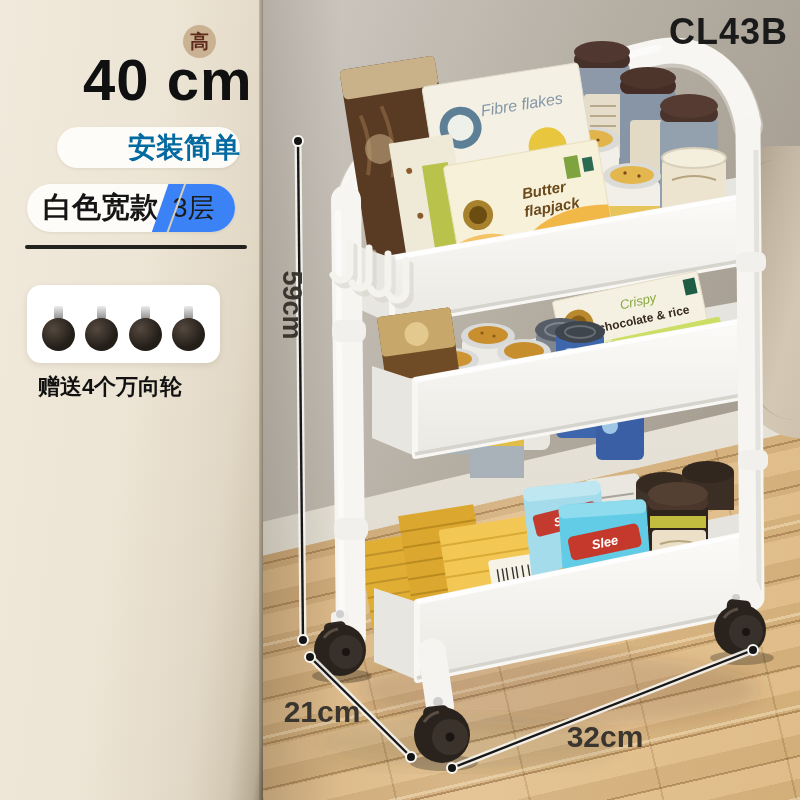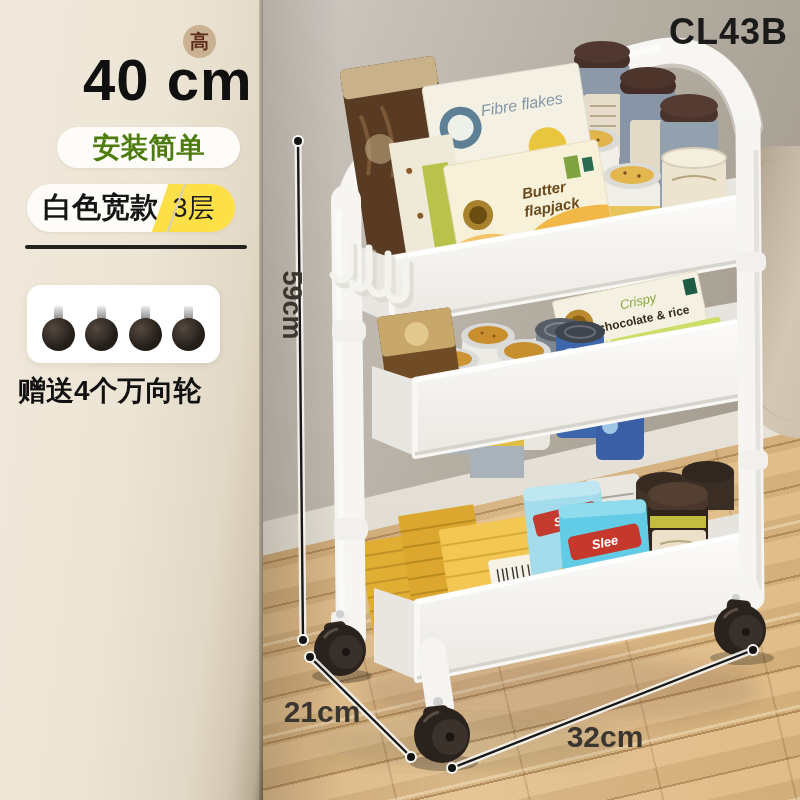--- a/index.html
+++ b/index.html
@@ -37,42 +37,42 @@
   .code{position:absolute;top:11px;right:12px;font-size:36px;font-weight:600;
         letter-spacing:1px;color:#1a1a1a;}
   .badge{position:absolute;left:183px;top:25px;width:33px;height:33px;border-radius:50%;
         background:#c9b191;color:#5f2c1c;font-weight:700;font-size:19px;
         display:flex;align-items:center;justify-content:center;}
   .h-title{position:absolute;left:83px;top:46px;font-size:58px;font-weight:800;
         color:#101010;letter-spacing:1px;}
   .pill{background:#fdfcf8;box-shadow:0 1px 3px rgba(80,70,50,.10);
         display:flex;align-items:center;position:absolute;}
   .pill-install{left:57px;top:127px;width:183px;height:41px;border-radius:21px;
-        justify-content:center;font-size:28px;font-weight:700;color:#4d7c0f;}
+        justify-content:flex-end;font-size:28px;font-weight:700;color:#0369a1;}
   .pill-style{left:27px;top:184px;width:208px;height:48px;border-radius:24px;overflow:hidden;}
   .style-label{flex:0 0 auto;padding-left:16px;font-size:29px;font-weight:700;color:#151515;}
   .tier-side{position:absolute;right:0;top:0;bottom:0;width:40%;
-        background:#fde047;clip-path:polygon(20% 0,100% 0,100% 100%,0 100%);
+        background:#3b82f6;clip-path:polygon(20% 0,100% 0,100% 100%,0 100%);
         display:flex;align-items:center;justify-content:center;
         font-size:27px;font-weight:400;color:#1c1c1c;}
   .style-slash{position:absolute;left:148px;top:-5px;width:2px;height:60px;
         background:#d6cebd;transform:rotate(20deg);}
   .rule-line{position:absolute;left:25px;top:245px;width:222px;height:4px;
         background:#23221f;border-radius:2px;}
   .gift-card{position:absolute;left:27px;top:285px;width:193px;height:78px;
         background:#ffffff;border-radius:14px;box-shadow:0 2px 6px rgba(80,70,50,.12);
         display:flex;align-items:flex-end;justify-content:space-evenly;
         padding:8px 6px 12px 6px;box-sizing:border-box;}
   .gwheel{width:36px;display:flex;flex-direction:column;align-items:center;}
   .gw-stem{width:9px;height:13px;border-radius:2px;
         background:linear-gradient(to bottom,#ececec,#8f8f8f);}
   .gw-tire{width:33px;height:33px;border-radius:50%;margin-top:-1px;
         background:radial-gradient(circle at 35% 32%,#55493f,#241e19 62%);}
-  .gift-caption{position:absolute;left:18px;top:372px;width:212px;
-        font-size:28px;font-weight:700;color:#111;}
+  .gift-caption{position:absolute;left:4px;top:372px;width:212px;text-align:center;
+        font-size:22px;font-weight:700;color:#111;}
 </style>
 </head>
 <body>
 
 <div class="stage">
 
   <div class="wall"></div>
   <div class="baseboard"></div>
   <div class="floor"></div>
   <div class="wall-shadow"></div>

